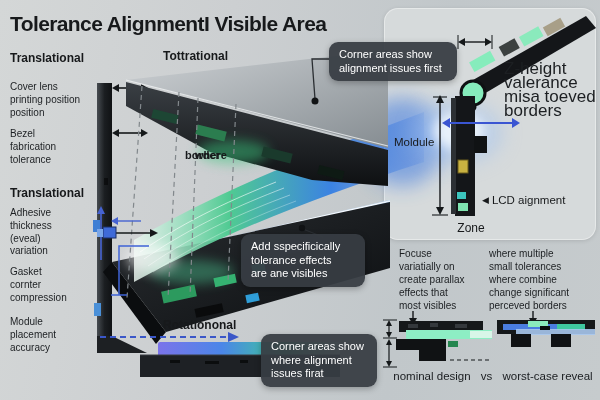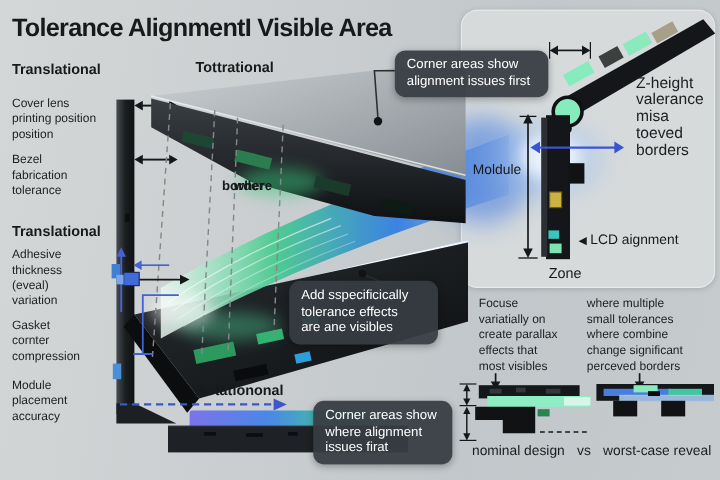--- a/index.html
+++ b/index.html
@@ -275,21 +275,21 @@
 
   <div class="abs z3 callout pre" style="left:329px;top:42px;width:108px;">Corner areas show
 alignment issues first</div>
   <div class="abs z3 callout pre" style="left:241px;top:234px;width:104px;">Add sspecificically
 tolerance effects
 are ane visibles</div>
   <div class="abs z3 callout pre" style="left:261px;top:334px;width:96px;">Corner areas show
 where alignment
 issues firat</div>
 
-  <div class="abs z3 t-small pre" style="left:504px;top:62px;font-size:13px;line-height:14px;margin-left:26px;">Z-height
+  <div class="abs z3 t-small pre" style="left:504px;top:62px;font-size:17px;line-height:14px;">Z-height
 valerance
 misa toeved
 borders</div>
   <div class="abs z3" style="left:394px;top:136px;font-size:11.5px;">Moldule</div>
   <div class="abs z3 lcdrow" style="left:482px;top:194px;">
     <span class="tri">◀</span>
     <span>LCD aignment</span>
   </div>
   <div class="abs z3" style="left:436px;top:221px;width:70px;text-align:center;font-size:12px;">Zone</div>
 

